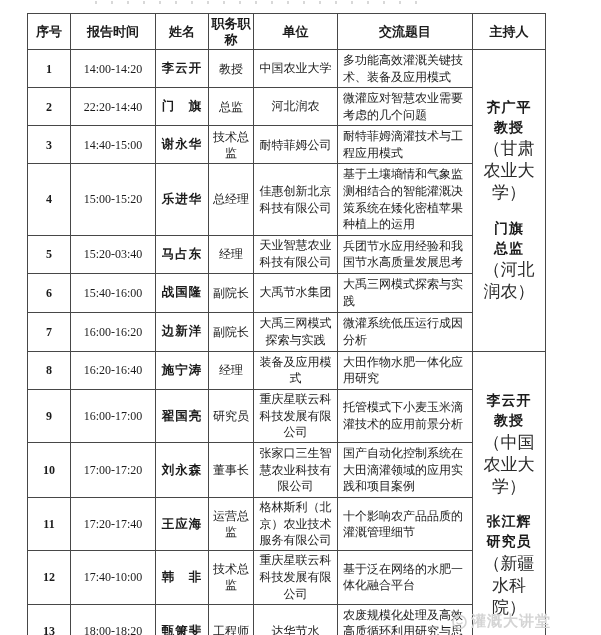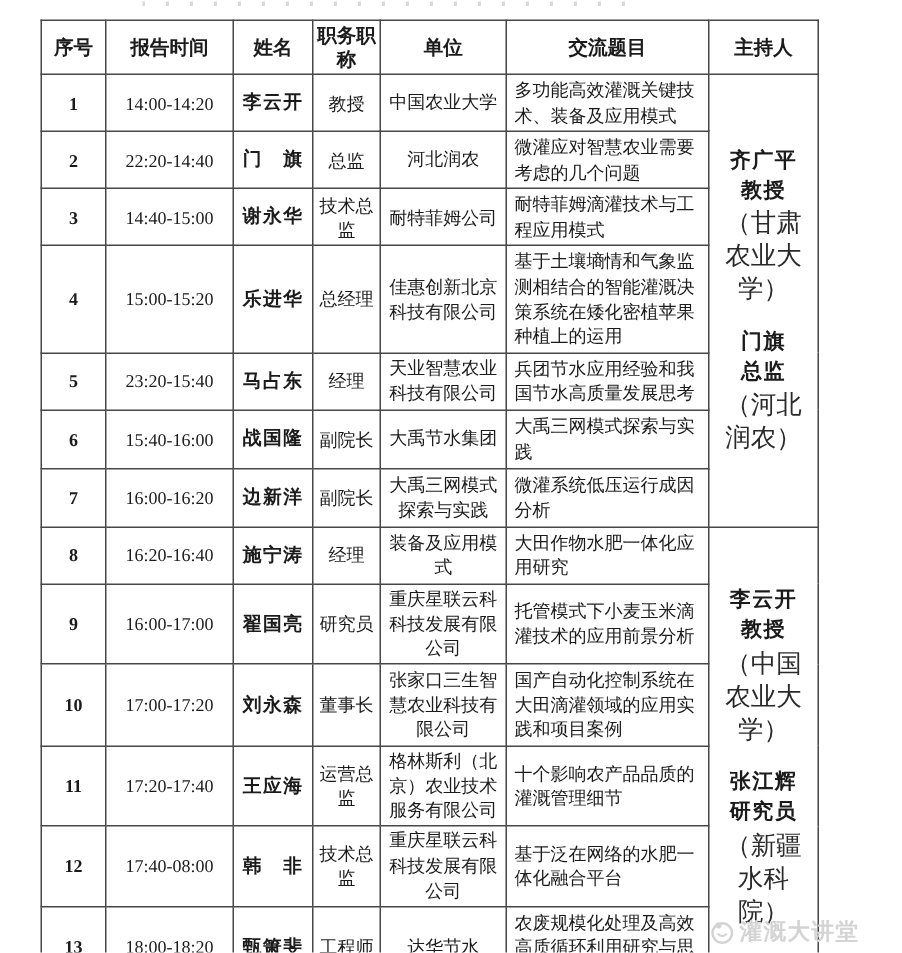--- a/index.html
+++ b/index.html
@@ -34,21 +34,21 @@
   .host-block{margin:14px 0;}
   .host-name,.host-title{font-weight:bold;font-size:14px;line-height:1.45;letter-spacing:1px;}
   .host-aff{font-size:17px;line-height:1.3;color:#2a2a2a;letter-spacing:0;}
   
   tr.rh{height:30px}
   tr.r1{height:37px} tr.r2{height:37px} tr.r3{height:37px} tr.r4{height:64px}
   tr.r5{height:35px} tr.r6{height:39px} tr.r7{height:39px} tr.r8{height:31px}
   tr.r9{height:50px} tr.r10{height:52px} tr.r11{height:53px} tr.r12{height:51px}
   tr.r13{height:50px}
   .watermark{
-    position:absolute;left:473px;top:612px;
+    position:absolute;left:451px;top:612px;
     display:flex;align-items:center;gap:3px;
     color:#d4d4d4;font-size:15px;font-weight:bold;letter-spacing:1px;
     white-space:nowrap;
   }
   .watermark svg{display:block;}
 </style>
 </head>
 <body>
 
 <div class="top-remnant"></div>
@@ -117,21 +117,21 @@
       <td class="c-no">4</td>
       <td class="c-time">15:00-15:20</td>
       <td class="c-name">乐进华</td>
       <td class="c-title">总经理</td>
       <td class="c-org">佳惠创新北京科技有限公司</td>
       <td class="c-topic">基于土壤墒情和气象监测相结合的智能灌溉决策系统在矮化密植苹果种植上的运用</td>
     </tr>
 
     <tr class="r5">
       <td class="c-no">5</td>
-      <td class="c-time">23:20-15:40</td>
+      <td class="c-time">15:20-03:40</td>
       <td class="c-name">马占东</td>
       <td class="c-title">经理</td>
       <td class="c-org">天业智慧农业科技有限公司</td>
       <td class="c-topic">兵团节水应用经验和我国节水高质量发展思考</td>
     </tr>
 
     <tr class="r6">
       <td class="c-no">6</td>
       <td class="c-time">15:40-16:00</td>
       <td class="c-name">战国隆</td>
@@ -192,21 +192,21 @@
       <td class="c-no">11</td>
       <td class="c-time">17:20-17:40</td>
       <td class="c-name">王应海</td>
       <td class="c-title">运营总监</td>
       <td class="c-org">格林斯利（北京）农业技术服务有限公司</td>
       <td class="c-topic">十个影响农产品品质的灌溉管理细节</td>
     </tr>
 
     <tr class="r12">
       <td class="c-no">12</td>
-      <td class="c-time">17:40-08:00</td>
+      <td class="c-time">17:40-10:00</td>
       <td class="c-name">韩　非</td>
       <td class="c-title">技术总监</td>
       <td class="c-org">重庆星联云科科技发展有限公司</td>
       <td class="c-topic">基于泛在网络的水肥一体化融合平台</td>
     </tr>
 
     <tr class="r13">
       <td class="c-no">13</td>
       <td class="c-time">18:00-18:20</td>
       <td class="c-name">甄箫斐</td>

